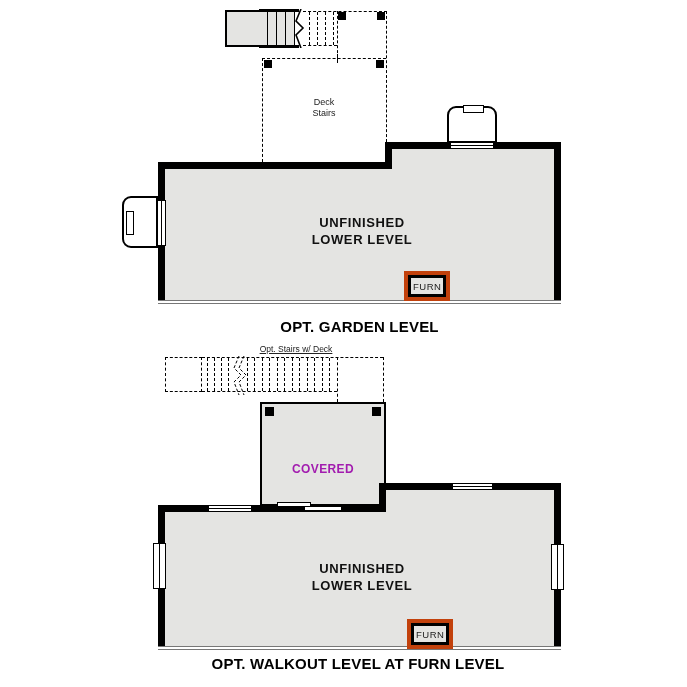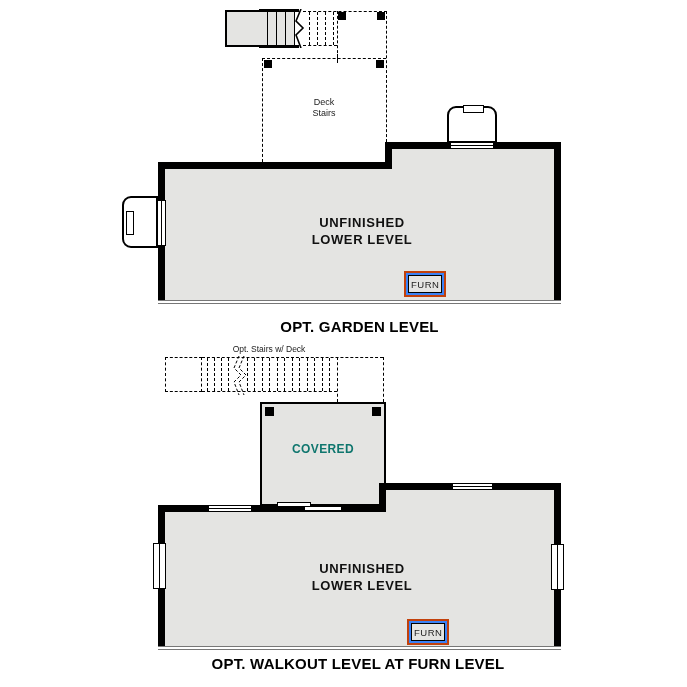--- a/index.html
+++ b/index.html
@@ -13,27 +13,27 @@
   .dash-v{width:0;border-left:1px dashed #000;}
   .dash-rect{border:1px dashed #000;background:#fff;}
   .tread-line{width:0;border-left:1px solid #000;}
   .win-h{background-color:#fff;border:1px solid #000;background-image:linear-gradient(#000,#000);
          background-size:100% 1px;background-position:50% 50%;background-repeat:no-repeat;}
   .win-v{background-color:#fff;border:1px solid #000;background-image:linear-gradient(#000,#000);
          background-size:1px 100%;background-position:50% 50%;background-repeat:no-repeat;}
   .well{background:#fff;border:2px solid #000;}
   .notch{background:#fff;border:1.5px solid #000;}
   .band{background:#fff;border-top:1px solid #777;border-bottom:1px solid #777;}
-  .furn-outer{border:2px solid #c2410c;background:#3b82f6;padding:2px;}
+  .furn-outer{border:4px solid #c2410c;background:#000000;padding:2px;}
   .furn-inner{border:1px solid #000;background:#e4e4e2;text-align:center;
               font-size:9.5px;letter-spacing:.5px;color:#222;padding:3px 2px 2px 2px;}
   .room-label{font-weight:bold;font-size:13px;line-height:17px;text-align:center;
               letter-spacing:.6px;color:#111;}
   .patio-label{font-weight:bold;font-size:12px;line-height:15px;text-align:center;
-               letter-spacing:.4px;color:#0f766e;}
+               letter-spacing:.4px;color:#a21caf;margin-top:20px;}
   .caption{font-weight:bold;font-size:15px;text-align:center;letter-spacing:.2px;color:#000;}
   .small-label{font-size:9px;line-height:11px;text-align:center;color:#222;}
   .tiny-label{font-size:8.5px;text-align:center;color:#222;}
 </style>
 </head>
 <body>
 
 <div id="canvas">
 
   <div>
@@ -97,21 +97,21 @@
 
     <div class="abs room-label" style="left:262px;top:214px;width:200px;">
       <div>UNFINISHED</div>
       <div>LOWER LEVEL</div>
     </div>
     <div class="abs caption" style="left:158px;top:318px;width:403px;">OPT. GARDEN LEVEL</div>
   </div>
 
   <div>
 
-    <div class="abs tiny-label" style="left:169px;top:344px;width:200px;">Opt. Stairs w/ Deck</div>
+    <div class="abs tiny-label" style="left:196px;top:344px;width:200px;text-decoration:underline;">Opt. Stairs w/ Deck</div>
     <div class="abs dash-rect" style="left:165px;top:357px;width:37px;height:35px;"></div>
     <div class="abs dash-h" style="left:202px;top:357px;width:181px;"></div>
     <div class="abs dash-h" style="left:202px;top:391px;width:135px;"></div>
     <div class="abs dash-v" style="left:207px;top:358px;height:33px;"></div>
     <div class="abs dash-v" style="left:214px;top:358px;height:33px;"></div>
     <div class="abs dash-v" style="left:221px;top:358px;height:33px;"></div>
     <div class="abs dash-v" style="left:228px;top:358px;height:33px;"></div>
     <svg class="abs" style="left:231px;top:356px;" width="18" height="39" viewBox="0 0 18 39">
       <path d="M8 0 L3 12 L10 19 L3 26 L8 39" fill="none" stroke="#000" stroke-width="1" stroke-dasharray="3 2"></path>
       <path d="M13 0 L8 12 L15 19 L8 26 L13 39" fill="none" stroke="#000" stroke-width="1" stroke-dasharray="3 2"></path>

